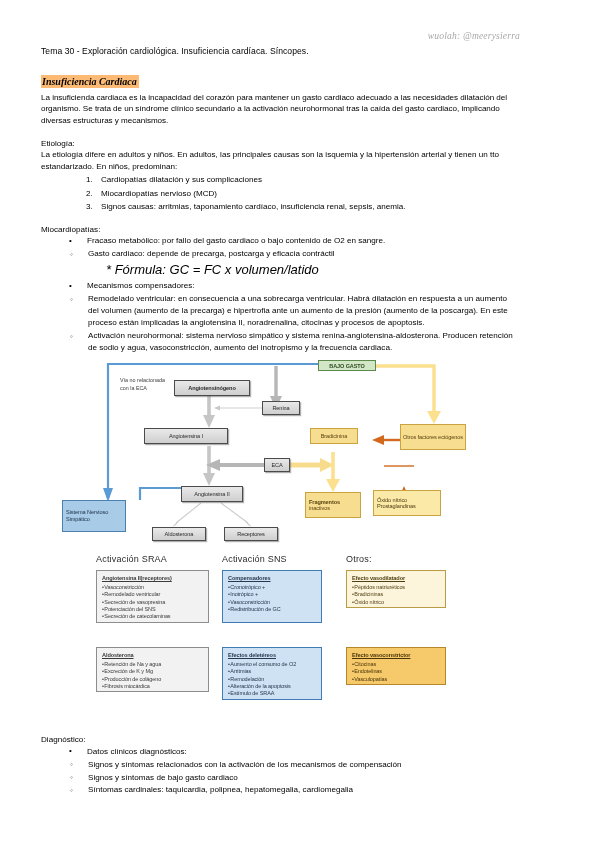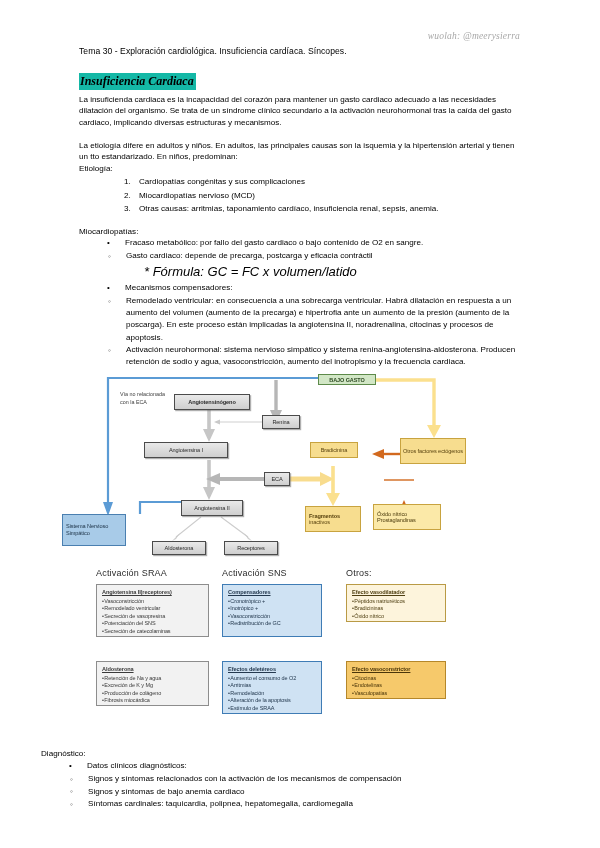--- a/index.html
+++ b/index.html
@@ -27,35 +27,34 @@
     top: 31px;
     right: 28px;
     font-family: "Liberation Serif", serif;
     font-style: italic;
     font-size: 9.5px;
     color: #a8a8a8;
     letter-spacing: 0.2px;
   }
   .content {
     padding: 46px 32px 0 41px;
-    margin-left: 38px;
   }
   .doc-title {
     font-size: 8.6px;
     line-height: 1.35;
     margin: 0 0 13px 0;
     letter-spacing: 0.05px;
   }
   .section-head {
     display: inline-block;
     font-family: "Liberation Serif", serif;
     font-weight: bold;
     font-style: italic;
-    font-size: 12px;
-    background: #14b8a6;
+    font-size: 10px;
+    background: #fdba74;
     padding: 1px 2px 1px 1px;
     margin: 0 0 4px 0;
   }
   p.para {
     font-size: 8.1px;
     line-height: 1.44;
     margin: 0 0 11px 0;
     text-align: left;
     letter-spacing: -0.04px;
   }
@@ -234,26 +233,26 @@
   <div class="watermark">wuolah: @meerysierra</div>
 
   <div class="content">
 
     <div class="doc-title">Tema 30 - Exploración cardiológica. Insuficiencia cardíaca. Síncopes.</div>
 
     <div class="section-head">Insuficiencia Cardiaca</div>
 
     <p class="para">La insuficienda cardiaca es la incapacidad del corazón para mantener un gasto cardiaco adecuado a las necesidades dilatación del organismo. Se trata de un síndrome clínico secundario a la activación neurohormonal tras la caída del gasto cardiaco, implicando diversas estructuras y mecanismos.</p>
 
+    <div class="lbl">Etiología:</div>
     <div class="lbl">La etiología difere en adultos y niños. En adultos, las principales causas son la isquemia y la hipertensión arterial y tienen un tto estandarizado. En niños, predominan:</div>
-    <div class="lbl">Etiología:</div>
     <ol class="numlist">
-      <li>Cardiopatías congénitas y sus complicaciones</li>
+      <li>Cardiopatías dilatación y sus complicaciones</li>
       <li>Miocardiopatías nervioso (MCD)</li>
-      <li>Otras causas: arritmias, taponamiento cardíaco, insuficiencia renal, sepsis, anemia.</li>
+      <li>Signos causas: arritmias, taponamiento cardíaco, insuficiencia renal, sepsis, anemia.</li>
     </ol>
 
     <div class="lbl" style="margin-top:11px;">Miocardiopatías:</div>
     <ul class="b1">
       <li>Fracaso metabólico: por fallo del gasto cardiaco o bajo contenido de O2 en sangre.</li>
     </ul>
     <ul class="b2">
       <li>
         <span>Gasto cardiaco: depende de precarga, postcarga y eficacia contráctil</span>
         <span class="sub-note">
@@ -408,18 +407,18 @@
 
   </div>
 
   <div class="bottom-block">
     <div class="lbl">Diagnóstico:</div>
     <ul class="b1">
       <li>Datos clínicos diagnósticos:</li>
     </ul>
     <ul class="b2">
       <li>Signos y síntomas relacionados con la activación de los mecanismos de compensación</li>
-      <li>Signos y síntomas de bajo anemia cardiaco</li>
+      <li>Signos y síntomas de bajo gasto cardiaco</li>
       <li>Síntomas cardinales: taquicardia, polipnea, hepatomegalia, cardiomegalia</li>
     </ul>
   </div>
 
 </div>
 
 </body></html>

